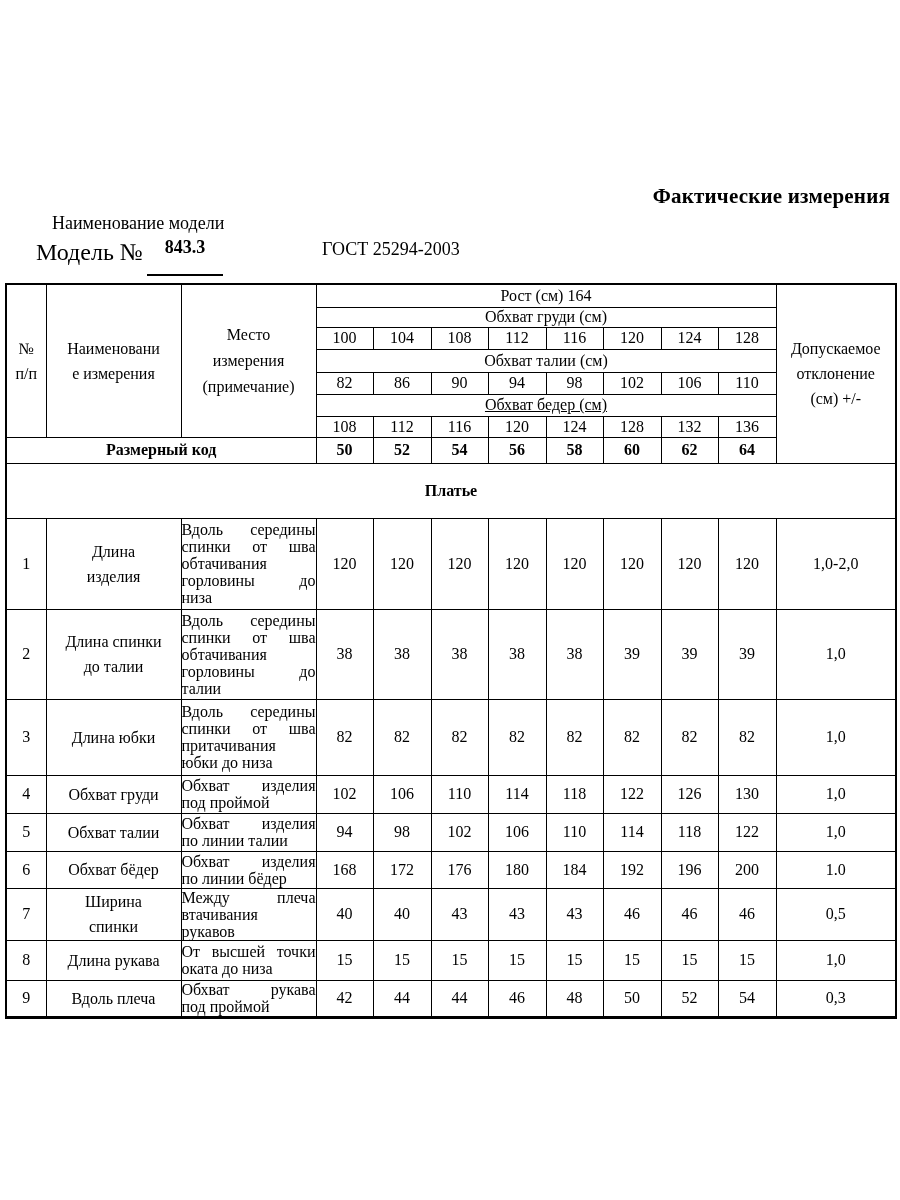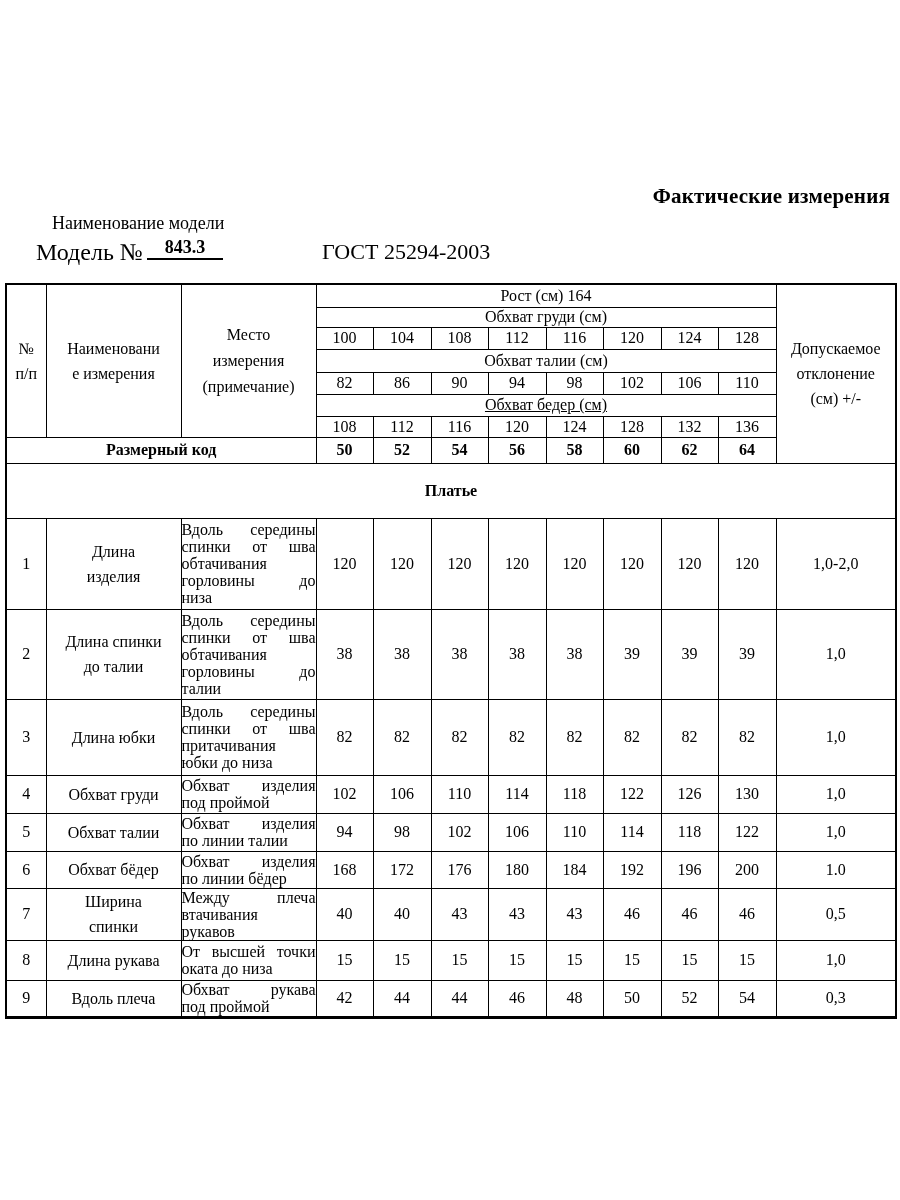--- a/index.html
+++ b/index.html
@@ -8,23 +8,23 @@
     font-family:"Liberation Serif","DejaVu Serif",serif;color:#000;
   }
   .title{
     position:absolute;top:184px;left:0;width:890px;text-align:right;
     font-size:21px;font-weight:bold;letter-spacing:0.2px;
   }
   .model-caption{position:absolute;top:213px;left:52px;font-size:18px;}
   .model-label{position:absolute;top:239px;left:36px;font-size:24px;}
   .model-number{
     position:absolute;top:237px;left:147px;width:76px;text-align:center;
-    font-size:18px;font-weight:bold;border-bottom:2px solid #000;padding-bottom:0;
-  }
-  .gost{position:absolute;top:239px;left:322px;font-size:22px;}
+    font-size:18px;font-weight:bold;border-bottom:2px solid #000;padding-bottom:16px;
+  }
+  .gost{position:absolute;top:239px;left:322px;font-size:18px;}
 
   table.meas{
     position:absolute;top:283px;left:5px;width:890px;
     border-collapse:collapse;table-layout:fixed;
     border:2px solid #000;border-bottom:3px solid #000;
   }
   table.meas td{
     border:1px solid #000;text-align:center;vertical-align:middle;
     font-size:16px;padding:0;overflow:hidden;
   }

